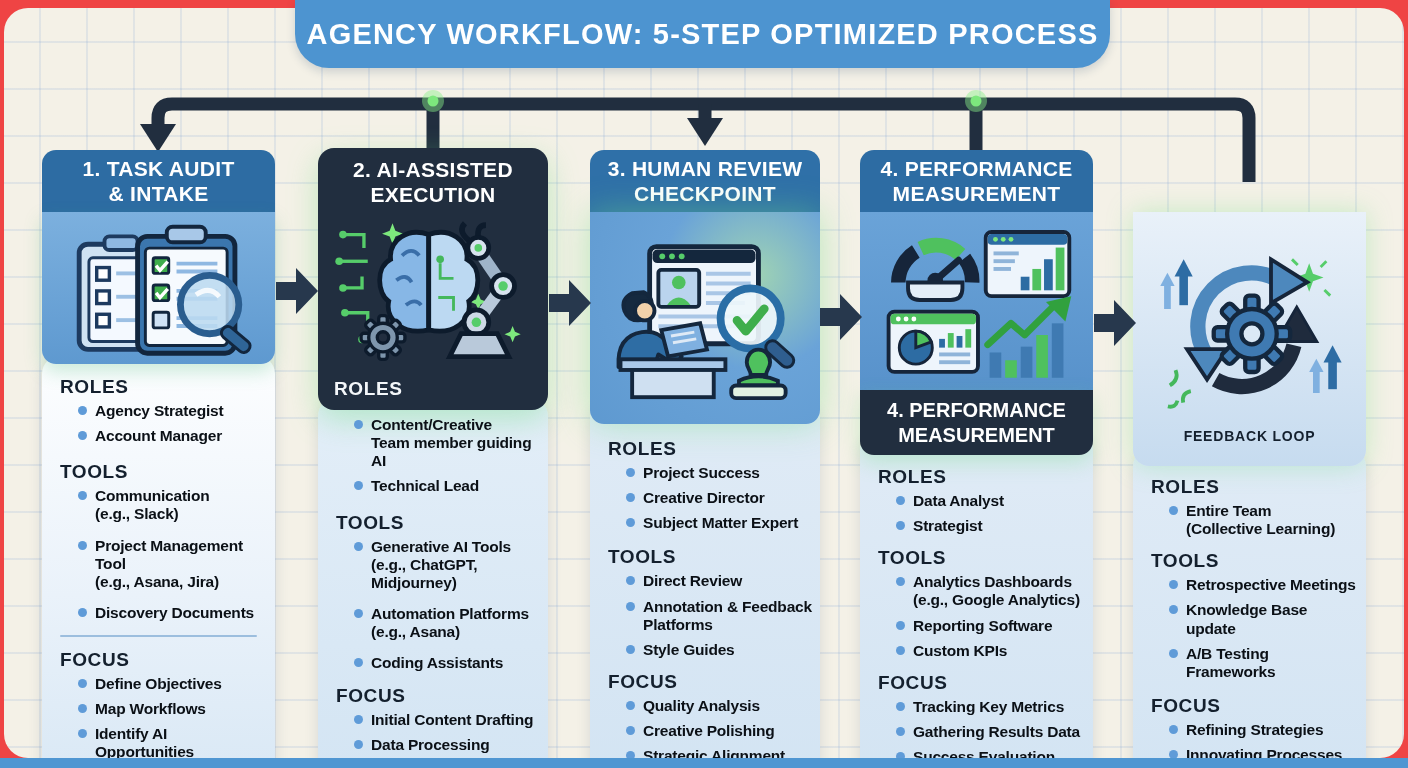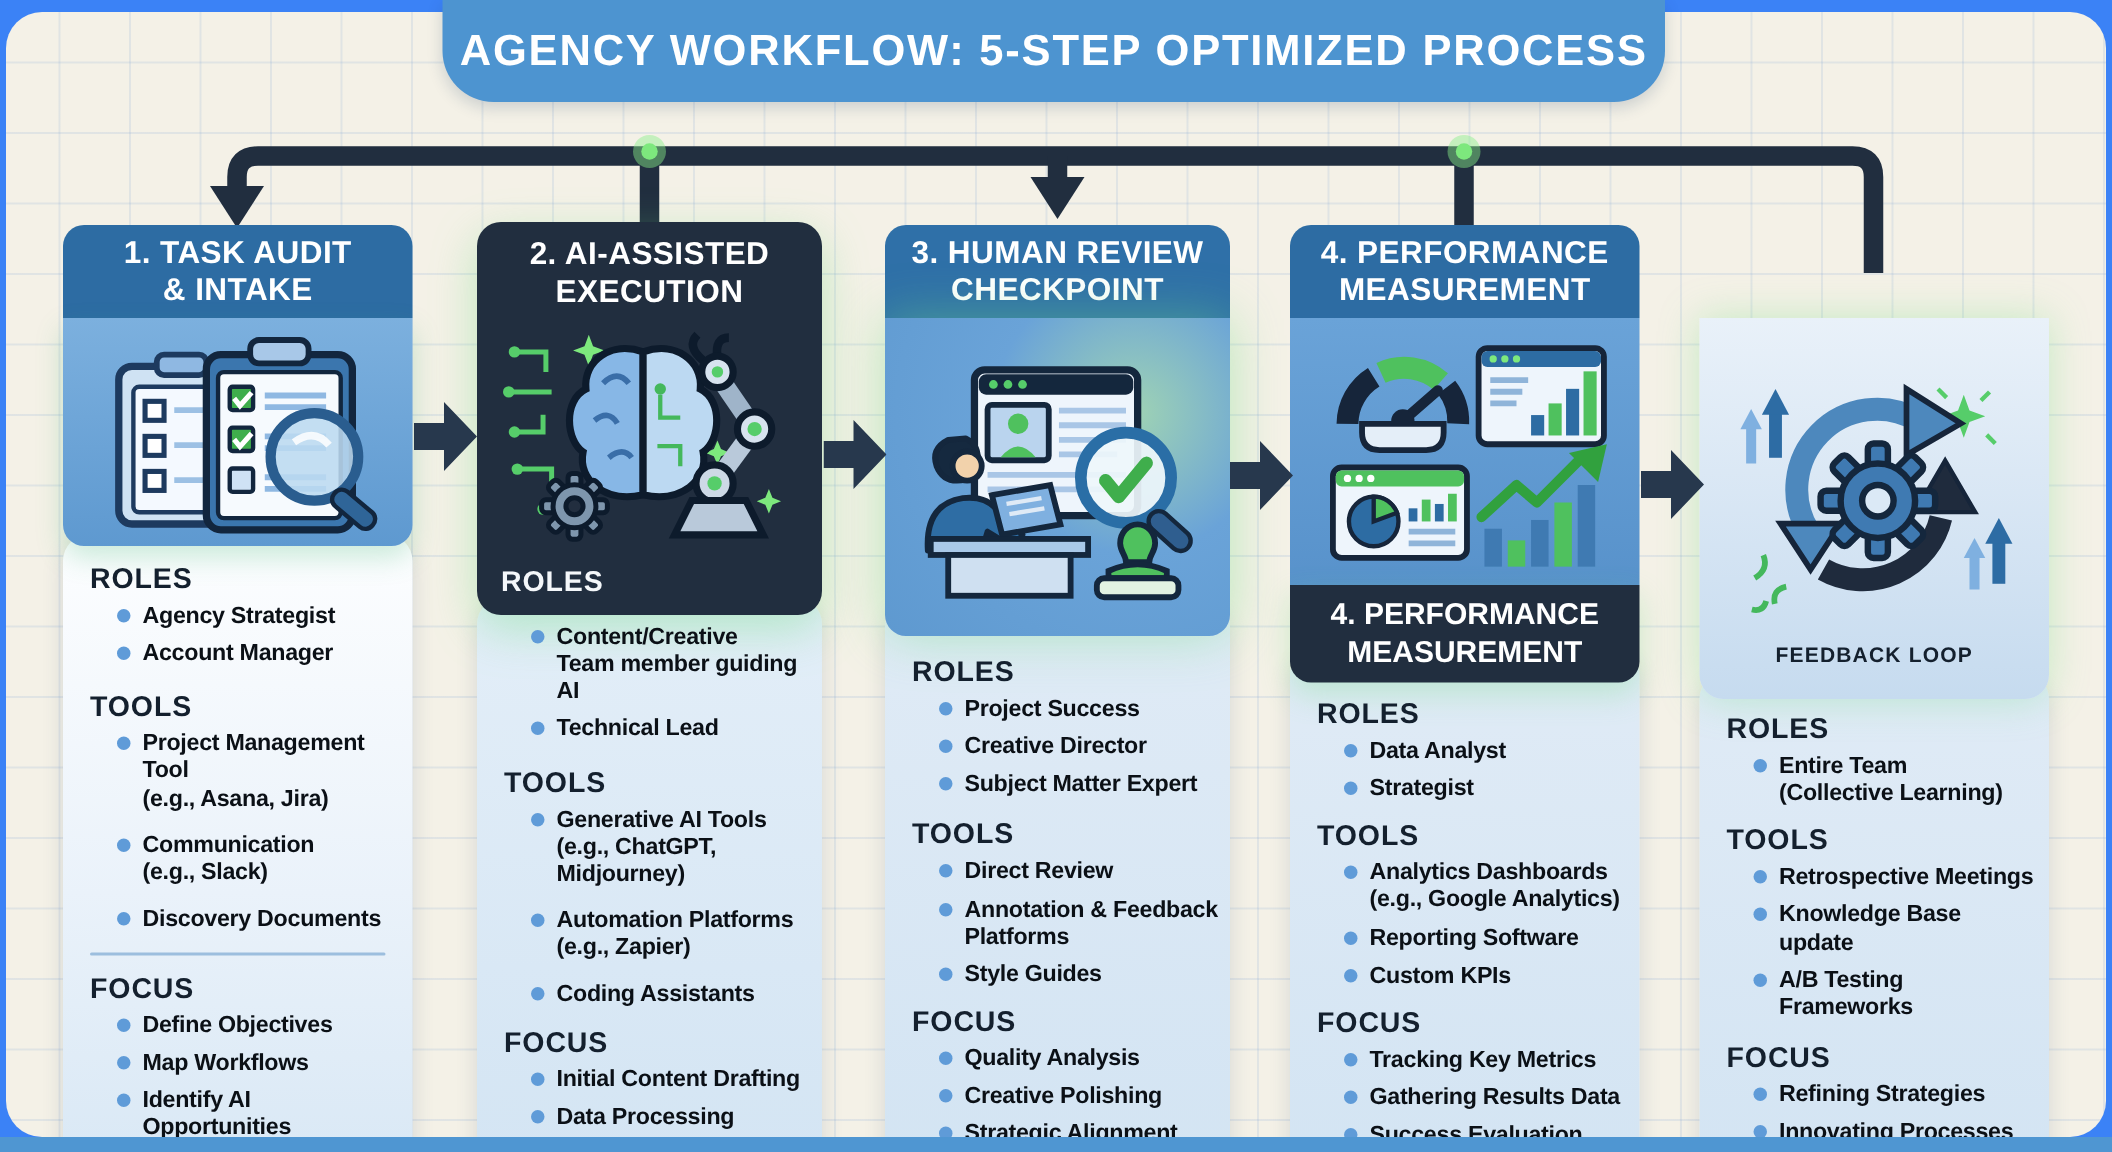--- a/index.html
+++ b/index.html
@@ -1,16 +1,16 @@
 <!DOCTYPE html>
 <html><head>
 <meta charset="utf-8">
 <style>
   html,body{margin:0;padding:0;background:#4f96d2;font-family:"Liberation Sans",sans-serif;}
-  #stage{position:relative;width:1408px;height:768px;overflow:hidden;background:#3b82f6;}
+  #stage{position:relative;width:1408px;height:768px;overflow:hidden;background:#ef4444;}
   
   #paper{position:absolute;left:4px;right:4px;top:8px;bottom:10px;border-radius:24px;
     background-color:#f4f1e7;
     background-image:linear-gradient(rgba(120,160,210,.16) 1.5px,transparent 1.5px),
                      linear-gradient(90deg,rgba(120,160,210,.16) 1.5px,transparent 1.5px);
     background-size:47px 47px;background-position:-12px -14px;}
   
   #banner{position:absolute;left:295px;top:0;width:815px;height:68px;background:#4d94d0;
     border-radius:0 0 34px 34px;display:flex;align-items:center;justify-content:center;z-index:3;
     box-shadow:0 4px 10px rgba(30,60,100,.18);}
@@ -141,26 +141,26 @@
           <li>
             <div>Agency Strategist</div>
           </li>
           <li>
             <div>Account Manager</div>
           </li>
         </ul>
       <div class="sec-h" style="margin-top:16px">TOOLS</div>
       <ul class="blts gap-lg">
           <li>
+            <div>Communication</div>
+            <div>(e.g., Slack)</div>
+          </li>
+          <li>
             <div>Project Management Tool</div>
             <div>(e.g., Asana, Jira)</div>
-          </li>
-          <li>
-            <div>Communication</div>
-            <div>(e.g., Slack)</div>
           </li>
           <li>
             <div>Discovery Documents</div>
           </li>
         </ul>
       <div class="divider"></div>
       <div class="sec-h">FOCUS</div>
       <ul class="blts">
           <li>
             <div>Define Objectives</div>
@@ -249,21 +249,21 @@
           </li>
         </ul>
       <div class="sec-h" style="margin-top:16px">TOOLS</div>
       <ul class="blts gap-lg">
           <li>
             <div>Generative AI Tools</div>
             <div>(e.g., ChatGPT, Midjourney)</div>
           </li>
           <li>
             <div>Automation Platforms</div>
-            <div>(e.g., Zapier)</div>
+            <div>(e.g., Asana)</div>
           </li>
           <li>
             <div>Coding Assistants</div>
           </li>
         </ul>
       <div class="sec-h" style="margin-top:12px">FOCUS</div>
       <ul class="blts">
           <li>
             <div>Initial Content Drafting</div>
           </li>

